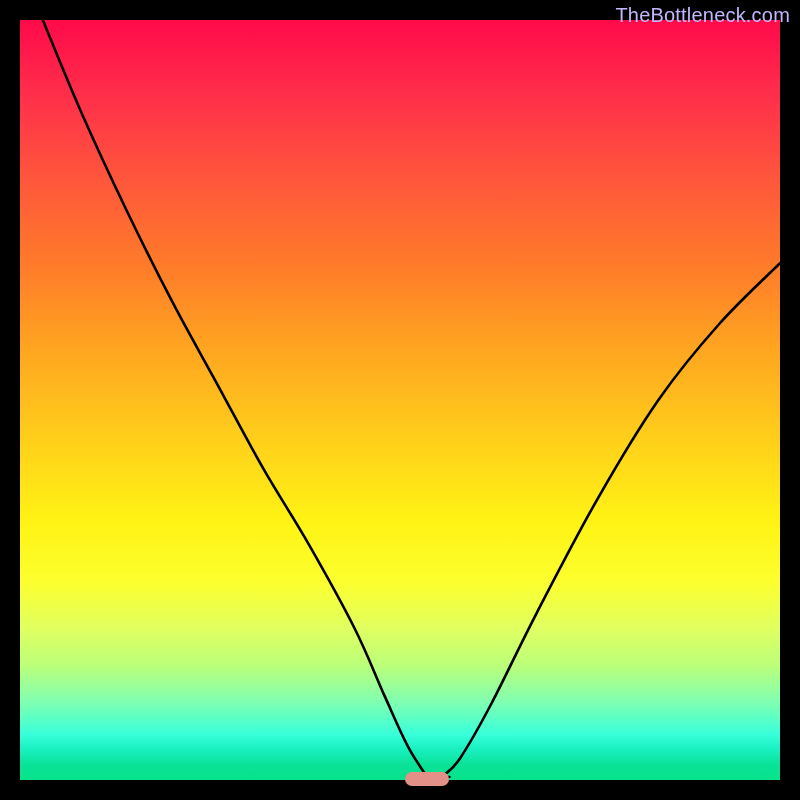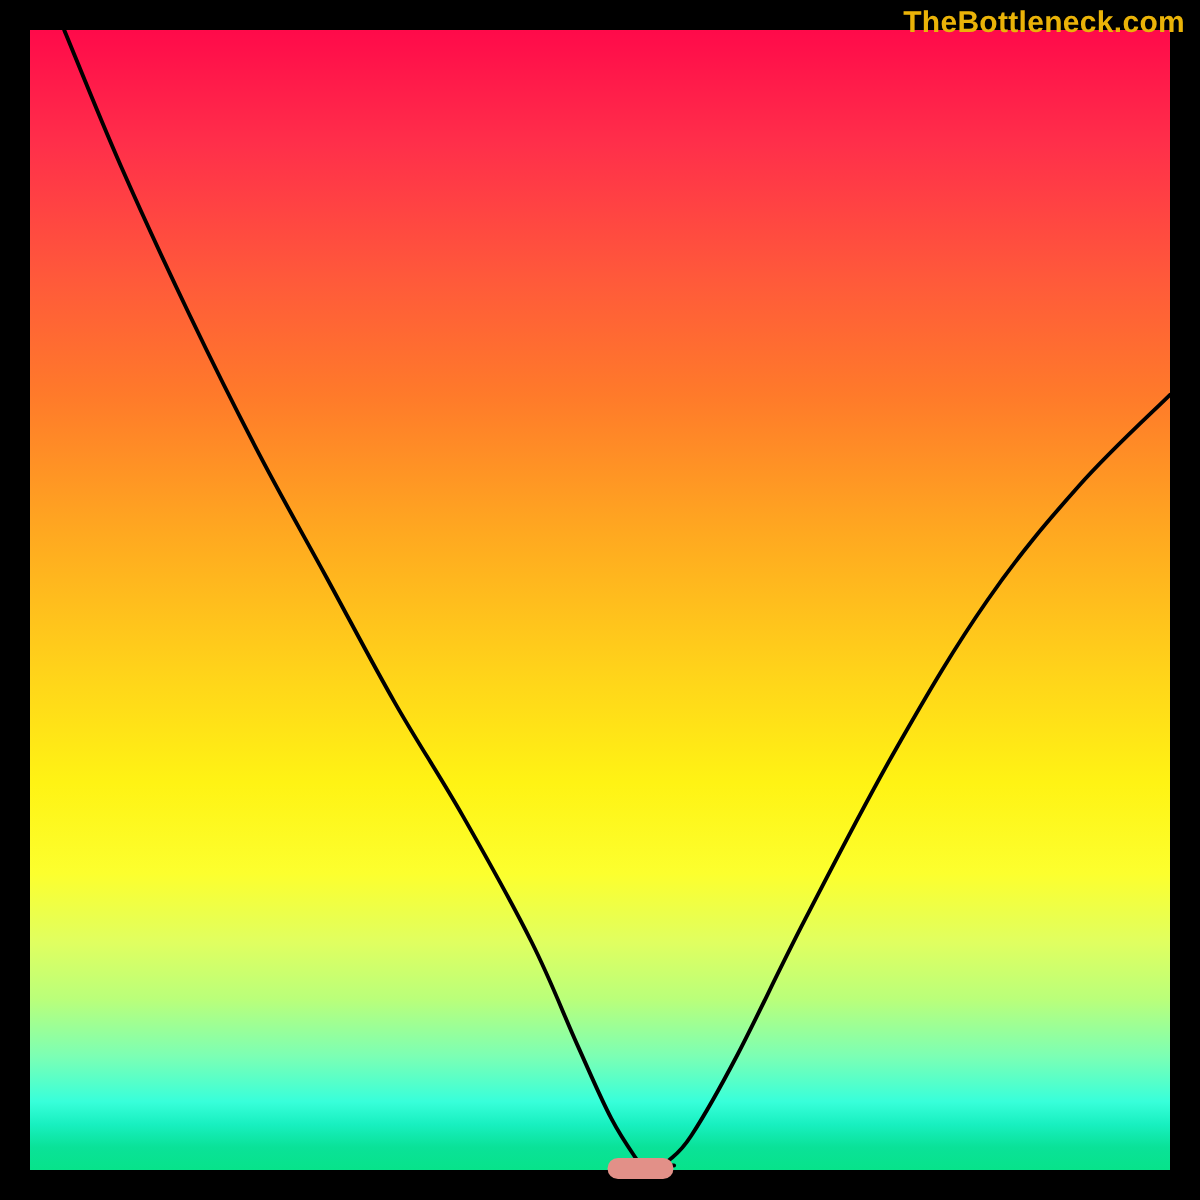--- a/index.html
+++ b/index.html
@@ -14,23 +14,23 @@
   .frame {
     position: relative;
     width: 800px;
     height: 800px;
     background: #000;
   }
   .watermark {
     position: absolute;
     top: 4px;
     right: 10px;
-    color: #eab308;
+    color: #c4b5fd;
     font-size: 20px;
-    font-weight: bold;
+    font-weight: normal;
     z-index: 20;
     letter-spacing: 0.2px;
   }
   .plot-area {
     position: absolute;
     left: 20px;
     right: 20px;
     top: 20px;
     bottom: 20px;
   }

